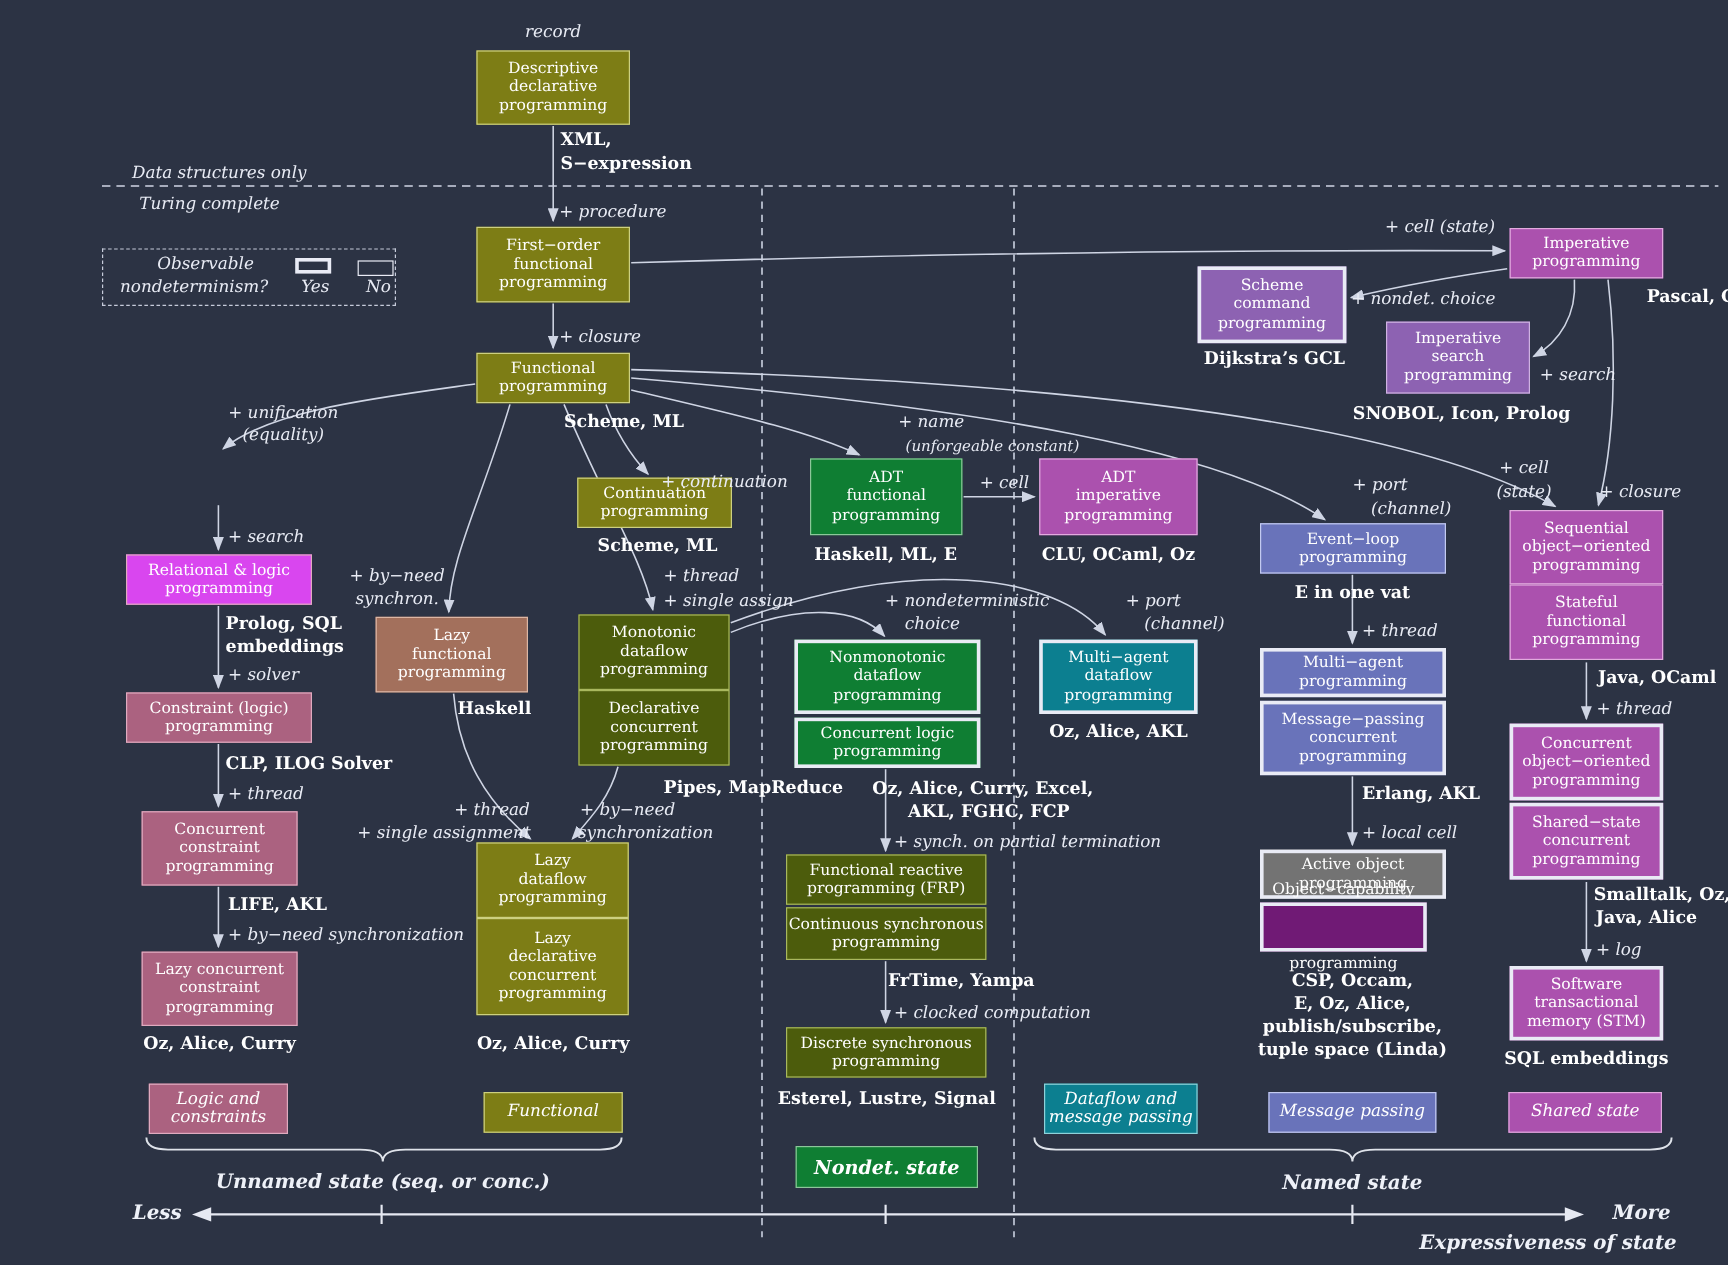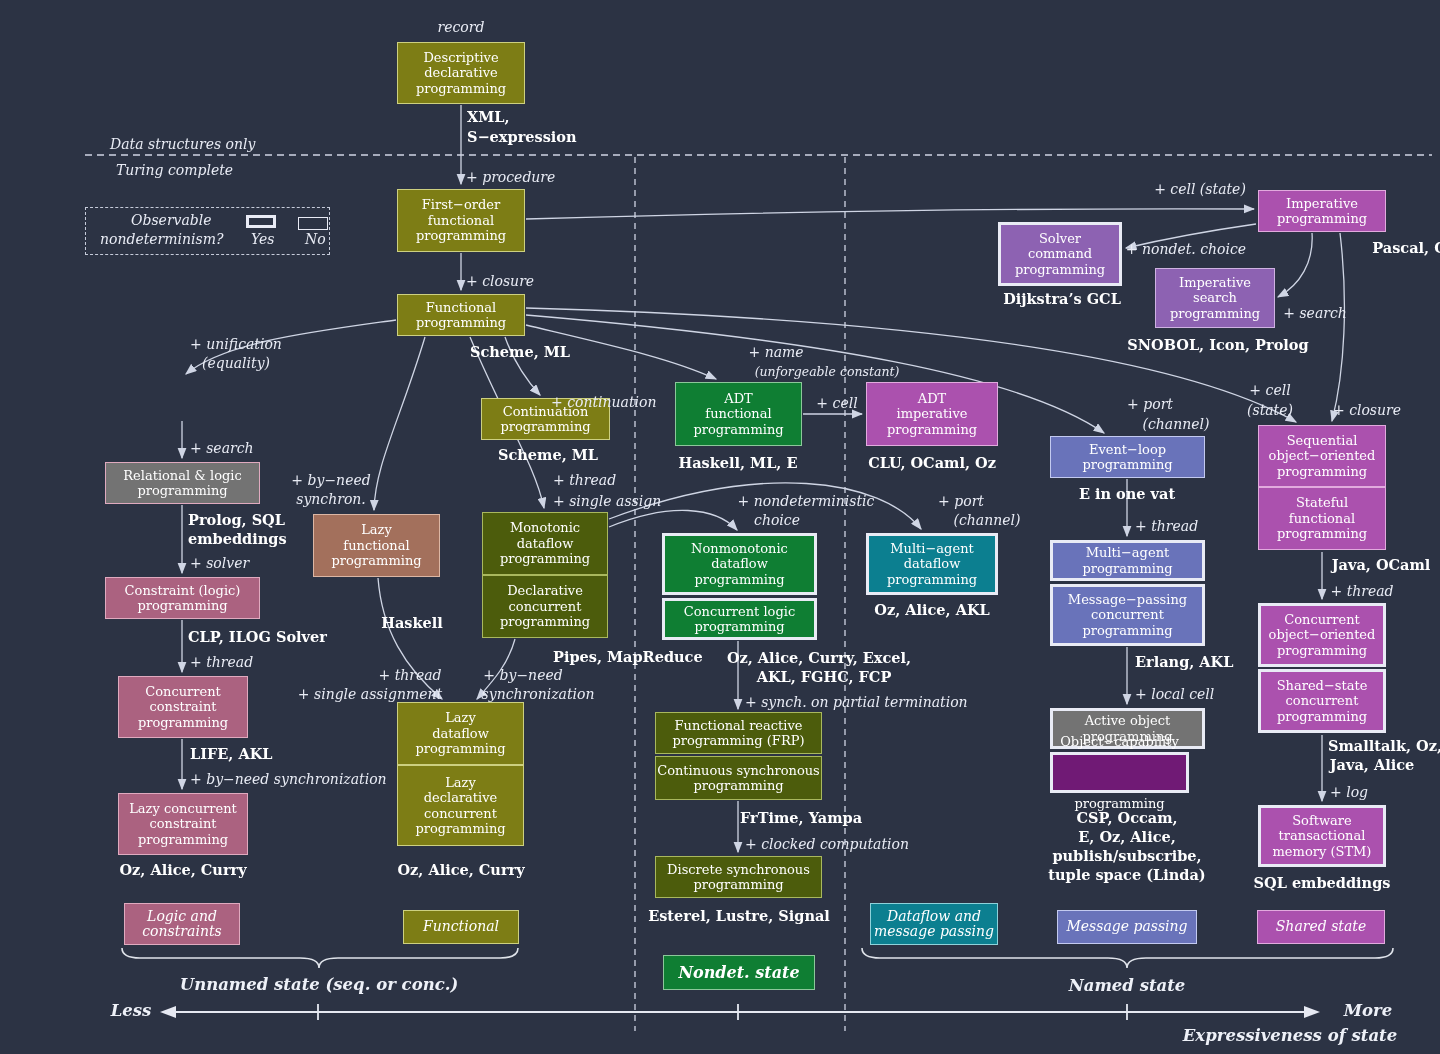--- a/index.html
+++ b/index.html
@@ -108,21 +108,21 @@
       <div class="nline">programming</div>
     </div>
     <div class="node thin-b" style="left: 397px; top: 294px; width: 128px; height: 42px; background: rgb(125, 125, 21); border-color: rgb(205, 208, 128);">
       <div class="nline">Functional</div>
       <div class="nline">programming</div>
     </div>
     <div class="node thin-b" style="left: 481px; top: 398px; width: 129px; height: 42px; background: rgb(125, 125, 21); border-color: rgb(205, 208, 128);">
       <div class="nline">Continuation</div>
       <div class="nline">programming</div>
     </div>
-    <div class="node thin-b" style="left: 105px; top: 462px; width: 155px; height: 42px; background: #737373; border-color: rgb(224, 170, 191);">
+    <div class="node thin-b" style="left: 105px; top: 462px; width: 155px; height: 42px; background: #d946ef; border-color: rgb(224, 170, 191);">
       <div class="nline">Relational &amp; logic</div>
       <div class="nline">programming</div>
     </div>
     <div class="node thin-b" style="left: 105px; top: 577px; width: 155px; height: 42px; background: rgb(171, 98, 128); border-color: rgb(224, 170, 191);">
       <div class="nline">Constraint (logic)</div>
       <div class="nline">programming</div>
     </div>
     <div class="node thin-b" style="left: 118px; top: 676px; width: 130px; height: 62px; background: rgb(171, 98, 128); border-color: rgb(224, 170, 191);">
       <div class="nline">Concurrent</div>
       <div class="nline">constraint</div>
@@ -214,21 +214,21 @@
     </div>
     <div class="node thick-b" style="left: 1050px; top: 752px; width: 139px; height: 41px; background: #701a75; gap: 46px;">
       <div class="nline">Object−capability</div>
       <div class="nline">programming</div>
     </div>
     <div class="node thin-b" style="left: 1258px; top: 190px; width: 128px; height: 42px; background: rgb(171, 81, 174); border-color: rgb(226, 170, 222);">
       <div class="nline">Imperative</div>
       <div class="nline">programming</div>
     </div>
     <div class="node thick-b" style="left: 998px; top: 222px; width: 124px; height: 64px; background: rgb(141, 98, 178);">
-      <div class="nline">Solver</div>
+      <div class="nline">Scheme</div>
       <div class="nline">command</div>
       <div class="nline">programming</div>
     </div>
     <div class="node thin-b" style="left: 1155px; top: 268px; width: 120px; height: 60px; background: rgb(141, 98, 178); border-color: rgb(207, 178, 226);">
       <div class="nline">Imperative</div>
       <div class="nline">search</div>
       <div class="nline">programming</div>
     </div>
     <div class="node thin-b" style="left: 1258px; top: 425px; width: 128px; height: 62px; background: rgb(171, 81, 174); border-color: rgb(226, 170, 222);">
       <div class="nline">Sequential</div>
@@ -289,21 +289,21 @@
     <div class="lbl s-b a-l" style="left: 188px; top: 511px;">Prolog, SQL</div>
     <div class="lbl s-b a-l" style="left: 188px; top: 530px;">embeddings</div>
     <div class="lbl s-i a-l" style="left: 190px; top: 555px;">+ solver</div>
     <div class="lbl s-b a-l" style="left: 188px; top: 628px;">CLP, ILOG Solver</div>
     <div class="lbl s-i a-l" style="left: 190px; top: 654px;">+ thread</div>
     <div class="lbl s-b a-l" style="left: 190px; top: 745px;">LIFE, AKL</div>
     <div class="lbl s-i a-l" style="left: 190px; top: 771px;">+ by−need synchronization</div>
     <div class="lbl s-b a-c" style="left: 183px; top: 861px;">Oz, Alice, Curry</div>
     <div class="lbl s-i a-c" style="left: 331px; top: 472px;">+ by−need</div>
     <div class="lbl s-i a-c" style="left: 331px; top: 491px;">synchron.</div>
-    <div class="lbl s-b a-c" style="left: 412px; top: 582px; margin-top: 32px;">Haskell</div>
+    <div class="lbl s-b a-c" style="left: 412px; top: 582px;">Haskell</div>
     <div class="lbl s-i a-l" style="left: 551px; top: 376px; margin-top: 18px;">+ continuation</div>
     <div class="lbl s-b a-l" style="left: 498px; top: 446px;">Scheme, ML</div>
     <div class="lbl s-i a-l" style="left: 553px; top: 472px;">+ thread</div>
     <div class="lbl s-i a-l" style="left: 553px; top: 493px;">+ single assign</div>
     <div class="lbl s-b a-l" style="left: 553px; top: 648px;">Pipes, MapReduce</div>
     <div class="lbl s-i a-c" style="left: 410px; top: 667px;">+ thread</div>
     <div class="lbl s-i a-c" style="left: 370px; top: 686px;">+ single assignment</div>
     <div class="lbl s-i a-c" style="left: 523px; top: 667px;">+ by−need</div>
     <div class="lbl s-i a-c" style="left: 538px; top: 686px;">synchronization</div>
     <div class="lbl s-b a-c" style="left: 461px; top: 861px;">Oz, Alice, Curry</div>

